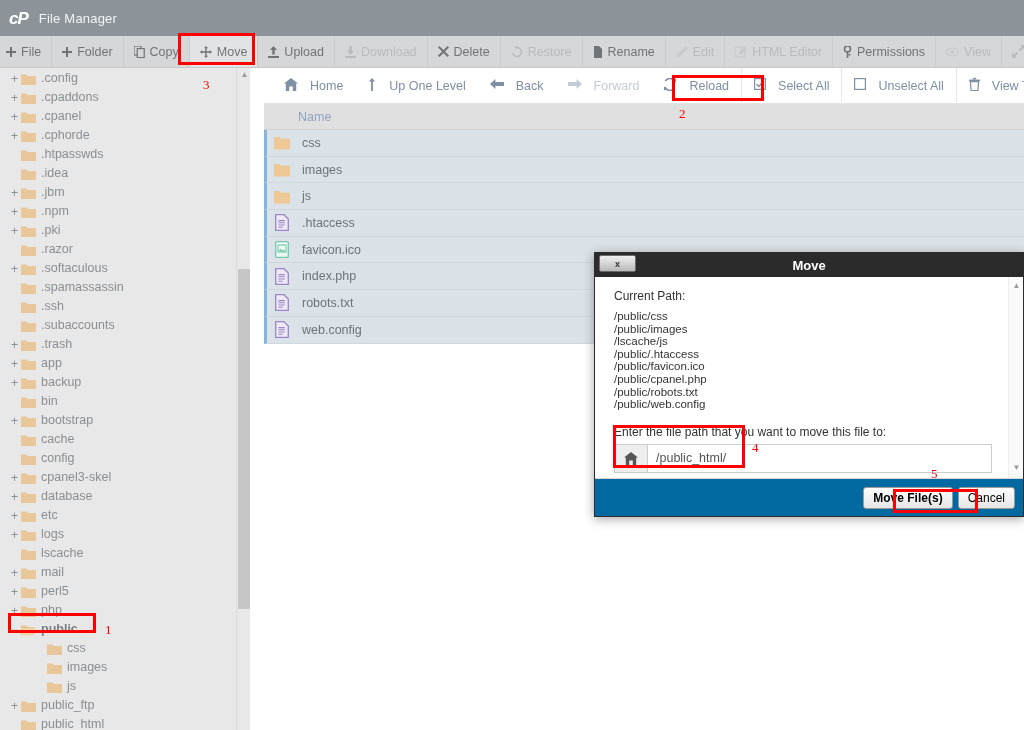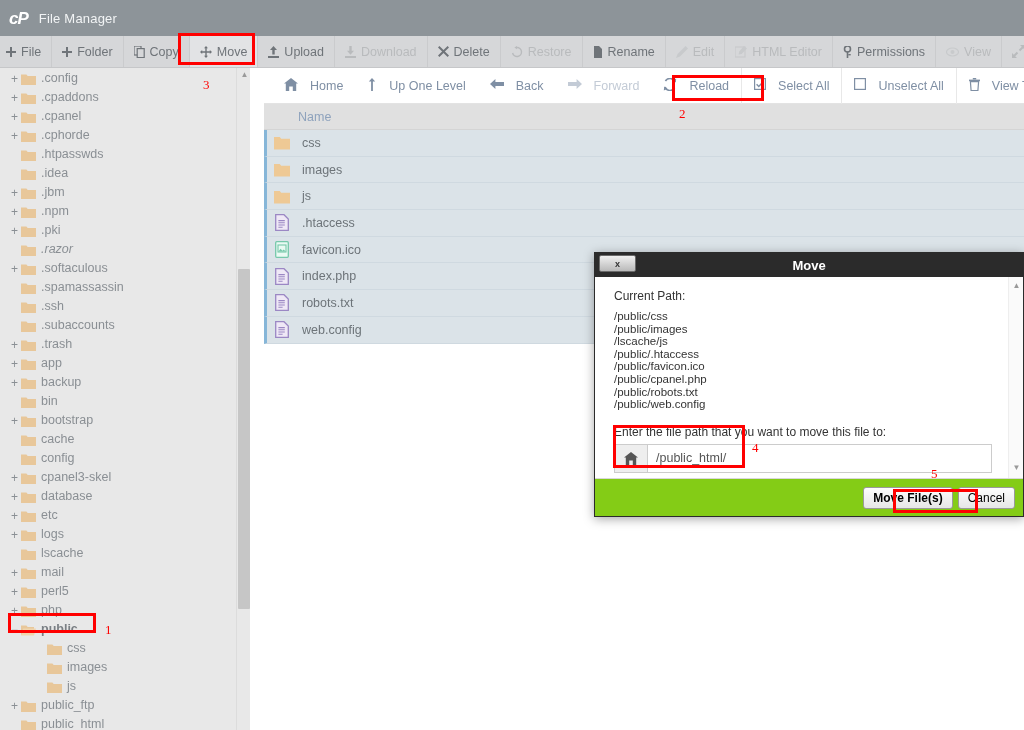--- a/index.html
+++ b/index.html
@@ -148,21 +148,21 @@
   }
   .dlg-scroll {
     position: absolute; right: 0; top: 0; width: 15px; height: 201px;
     background: #fafafa; border-left: 1px solid #eee;
   }
   .dlg-scroll .ar {
     position: absolute; left: 0; width: 15px; text-align: center;
     font-size: 8px; color: #999;
   }
   .dlg-footer {
-    height: 38px; background: #84cc16; border-top: 1px solid #d8d8d8;
+    height: 38px; background: #0369a1; border-top: 1px solid #d8d8d8;
     display: flex; align-items: center; justify-content: flex-end;
     gap: 5px; padding-right: 8px;
   }
   .btn-native {
     font-family: "Liberation Sans", sans-serif; font-size: 12px; color: #000;
     background: linear-gradient(#fdfdfd, #e6e6e6);
     border: 1px solid #9a9a9a; border-radius: 3px; padding: 3px 9px;
     line-height: 14px;
   }
   .btn-native.primary { font-weight: bold; }
@@ -365,21 +365,21 @@
           </svg>
           <span class="lbl">.npm</span>
         </div>
         <div class="tnode" style="padding-left: 8px;">
           <span class="exp">+</span>
           <svg class="folder-ico" viewBox="0 0 15 12">
             <path d="M0 1.4h5.4l1.3 1.5H15V12H0z" fill="#e8c79a"></path>
           </svg>
           <span class="lbl">.pki</span>
         </div>
-        <div class="tnode" style="padding-left: 8px; font-style: italic;">
+        <div class="tnode" style="padding-left: 8px;">
           <span class="exp blank">&nbsp;</span>
           <svg class="folder-ico" viewBox="0 0 15 12">
             <path d="M0 1.4h5.4l1.3 1.5H15V12H0z" fill="#e8c79a"></path>
           </svg>
           <span class="lbl">.razor</span>
         </div>
         <div class="tnode" style="padding-left: 8px;">
           <span class="exp">+</span>
           <svg class="folder-ico" viewBox="0 0 15 12">
             <path d="M0 1.4h5.4l1.3 1.5H15V12H0z" fill="#e8c79a"></path>

